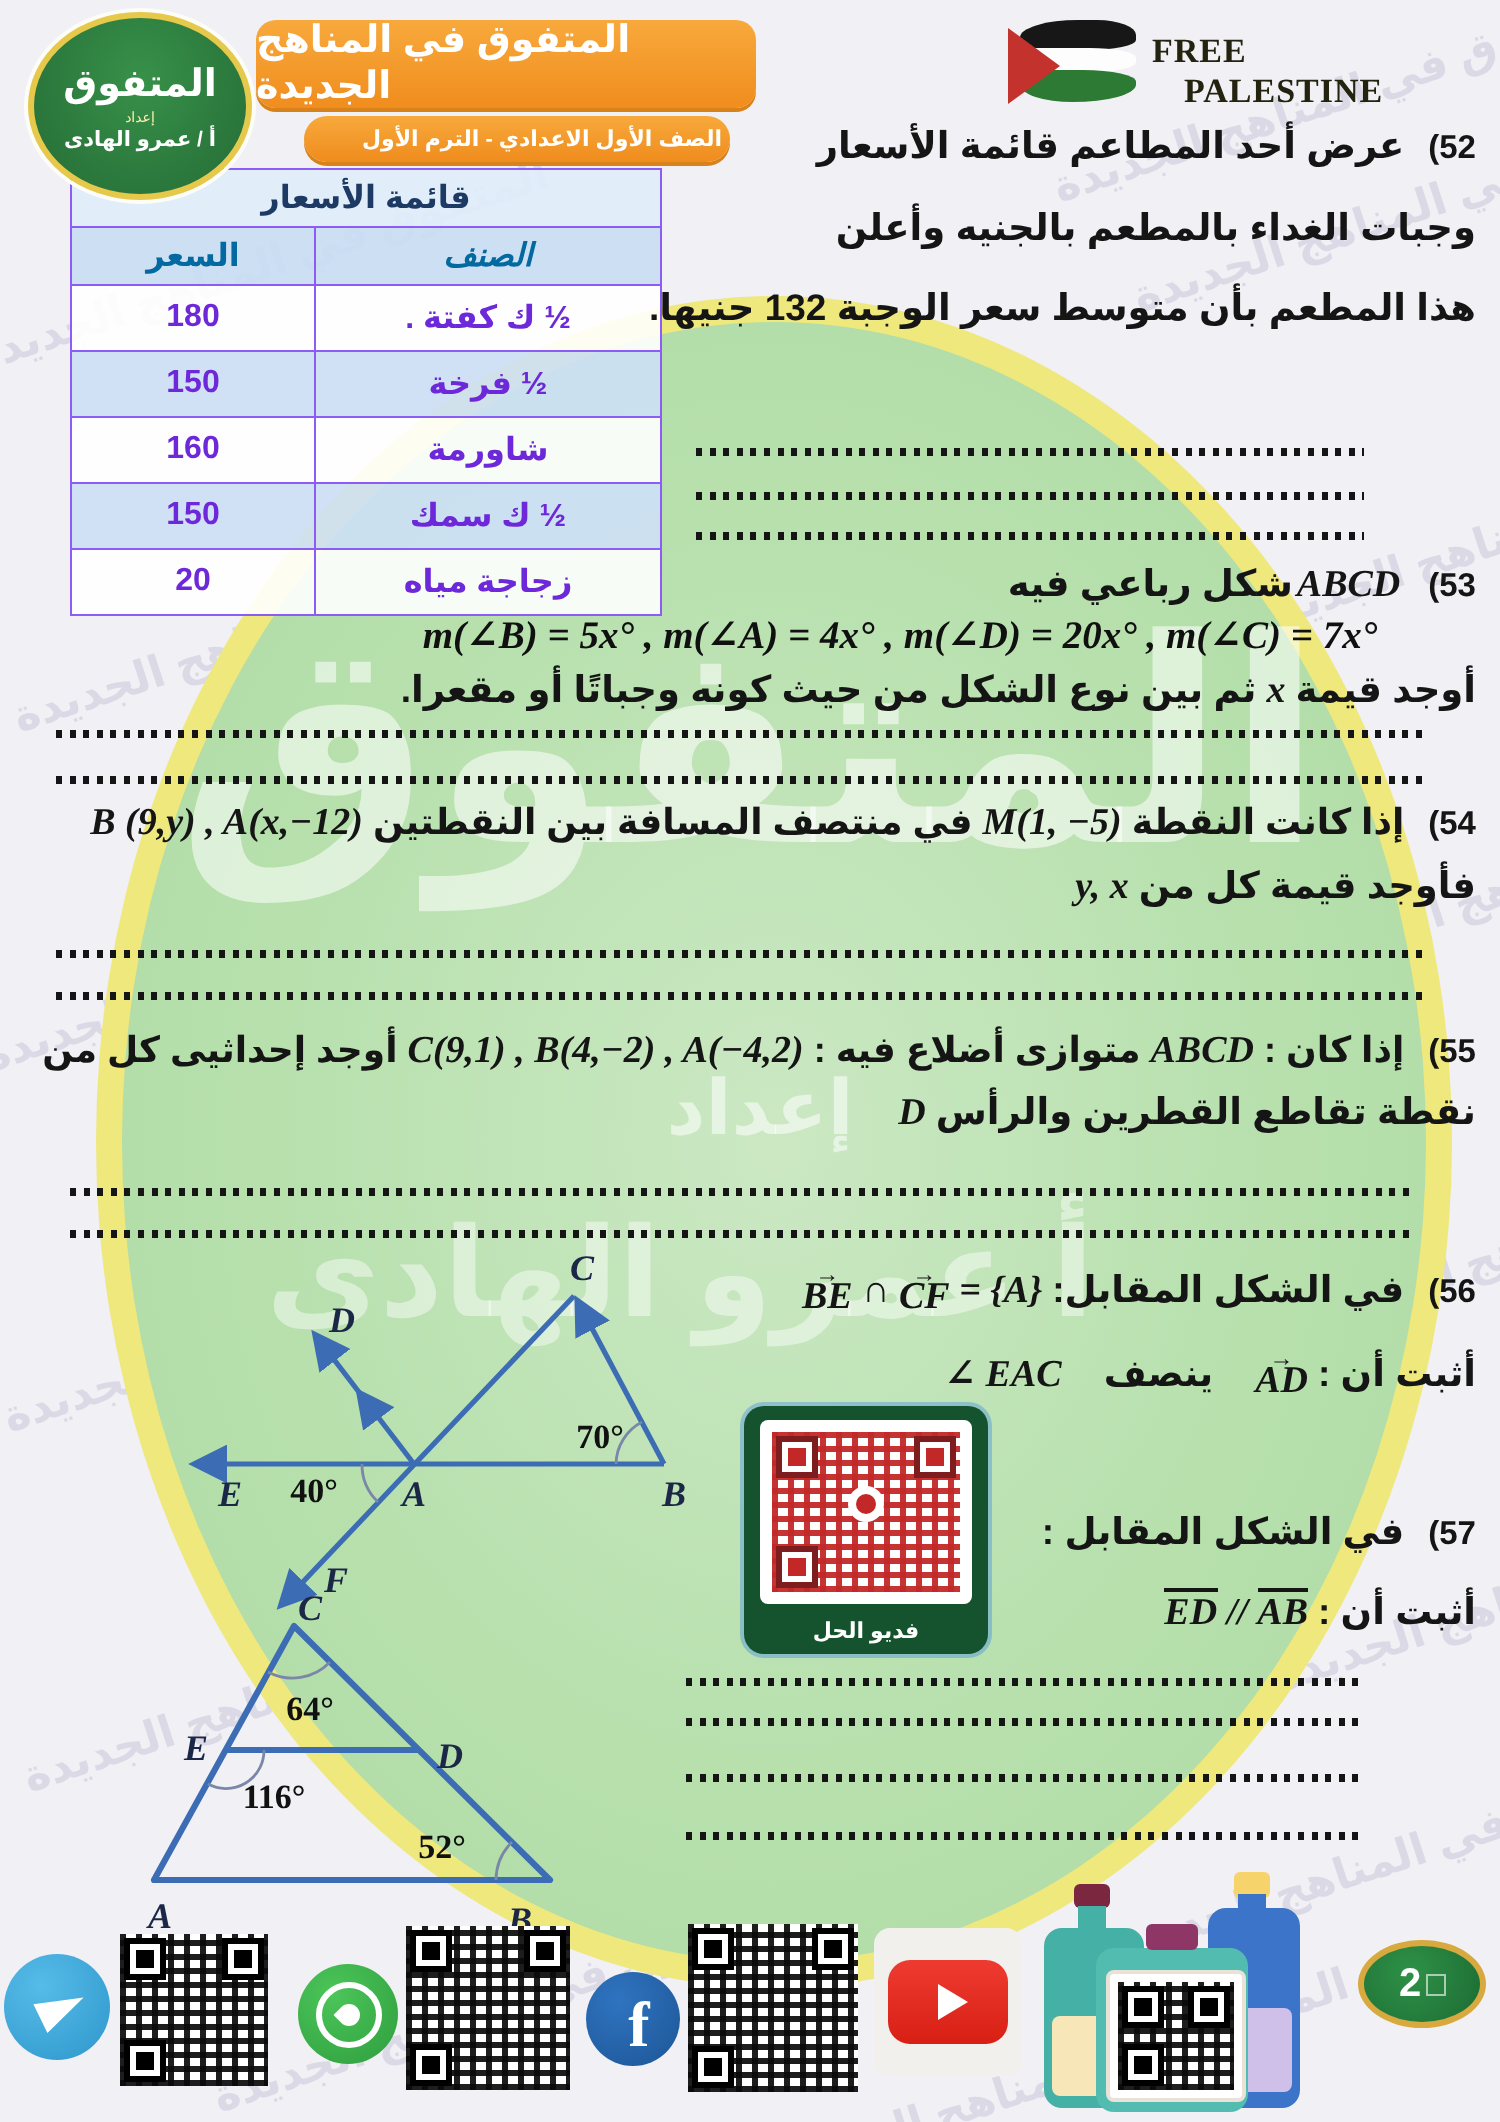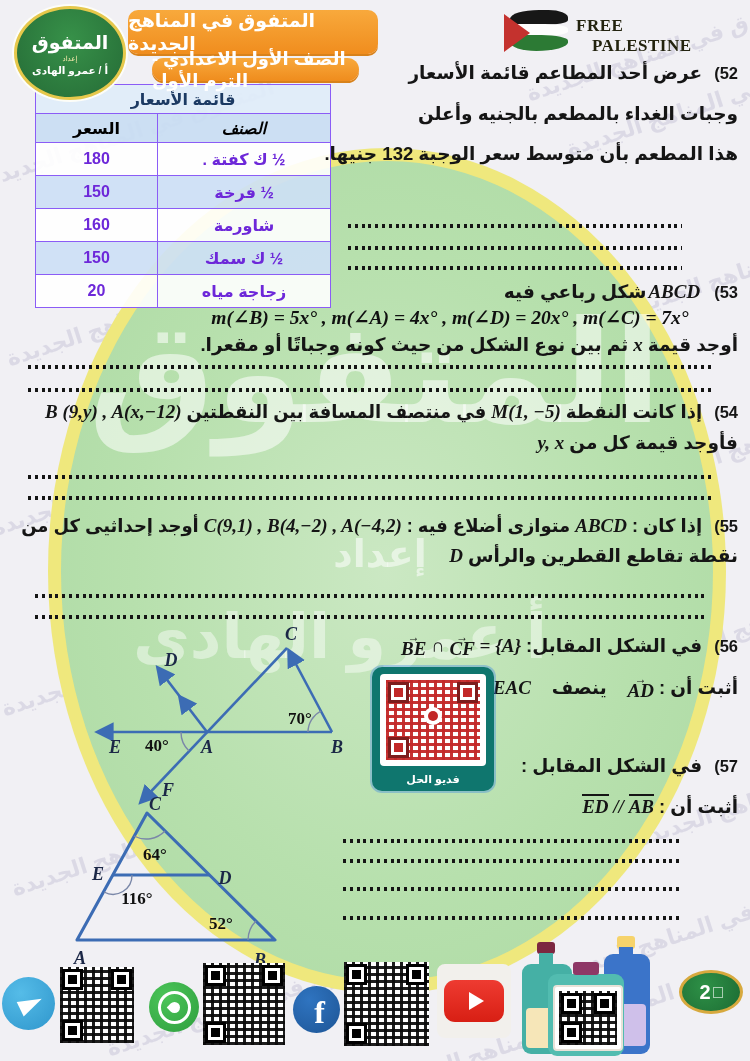--- a/index.html
+++ b/index.html
@@ -19,59 +19,59 @@
   .logo{position:absolute;left:14px;top:6px;width:106px;height:88px;border-radius:50%;
         background:radial-gradient(ellipse at 50% 35%,#379149,#256b36);border:3px solid #e6c84b;
         box-shadow:0 0 0 2px #fdfdf8;z-index:6;display:flex;flex-direction:column;align-items:center;
         justify-content:center;color:#fff;text-align:center;}
   .logo .l1{font-size:19px;font-weight:bold;}
   .logo .l2{font-size:7px;color:#ffeeb0;margin:1px 0;}
   .logo .l3{font-size:10.5px;font-weight:bold;}
   .banner1{position:absolute;left:128px;top:10px;width:250px;height:44px;background:linear-gradient(#f8a93c,#f08d1e);
            border-radius:10px;z-index:6;display:flex;align-items:center;justify-content:center;
            color:#fff;font-size:19px;font-weight:bold;box-shadow:0 2px 0 #d8821b;}
-  .banner2{position:absolute;left:152px;top:58px;width:207px;height:23px;background:linear-gradient(#f8a93c,#ef8c1d);
+  .banner2{position:absolute;left:152px;top:58px;width:188px;height:23px;background:linear-gradient(#f8a93c,#ef8c1d);
            border-radius:12px;z-index:6;display:flex;align-items:center;justify-content:center;
-           color:#fff;font-size:18px;font-weight:bold;box-shadow:0 2px 0 #d8821b;}
+           color:#fff;font-size:11px;font-weight:bold;box-shadow:0 2px 0 #d8821b;padding-left:25px;}
   .flag{position:absolute;left:504px;top:10px;width:64px;height:48px;z-index:6;}
   .flag .st{position:absolute;left:6px;right:0;height:15px;}
   .flag .black{top:0;background:#171717;border-radius:60% 40% 50% 30%/70% 60% 40% 50%;}
   .flag .white{top:14px;background:#fdfdfd;height:12px;border-radius:0 40% 40% 0;}
   .flag .green{top:25px;background:#2c7a34;height:16px;border-radius:30% 50% 60% 50%/50% 40% 60% 60%;}
   .flag .tri{position:absolute;left:0;top:4px;width:26px;height:38px;background:#c4322e;
              clip-path:polygon(0 0,100% 50%,0 100%);}
   .fp{position:absolute;z-index:6;color:#23230f;font-family:"Liberation Serif","DejaVu Serif",serif;
       font-weight:bold;letter-spacing:.5px;font-size:17px;}
   .fp1{left:576px;top:16px;}
   .fp2{left:592px;top:36px;}
   
   table.price{position:absolute;left:35px;top:84px;width:296px;border-collapse:collapse;z-index:5;
               direction:rtl;font-weight:bold;}
   table.price td,table.price th{border:1px solid #8b5cf6;text-align:center;font-size:16px;}
   .t-title{background:rgba(223,236,249,.95);color:#1c3a63;font-size:17px;height:26px;}
-  .t-head{background:rgba(201,221,242,.95);color:#000000;height:26px;}
+  .t-head{background:rgba(201,221,242,.95);color:#0369a1;height:26px;}
   .row-a{background:rgba(255,255,255,.9);}
   .row-b{background:rgba(205,224,245,.92);}
   table.price td{height:30px;color:#6d28d9;}
   
   .qline{position:absolute;direction:rtl;text-align:right;white-space:nowrap;z-index:5;
          font-size:18.5px;font-weight:bold;color:#151515;}
   .qnum{direction:ltr;unicode-bidi:isolate;font-size:16.5px;margin-left:12px;}
   .math{direction:ltr;unicode-bidi:isolate;font-family:"Liberation Serif","DejaVu Serif","DejaVu Sans",serif;
         font-style:italic;font-weight:bold;font-size:19px;margin:0 5px;}
   .formula{position:absolute;left:170px;top:306px;width:560px;text-align:center;z-index:5;
            font-family:"Liberation Serif","DejaVu Serif","DejaVu Sans",serif;direction:ltr;
            font-style:italic;font-weight:bold;font-size:19.5px;color:#101010;}
   .dots{position:absolute;height:4px;z-index:5;
         background-image:repeating-linear-gradient(90deg,#151515 0 3px,transparent 3px 6.8px);}
   .vec{display:inline-block;text-align:center;line-height:.95;vertical-align:-3px;}
   .vec::before{content:"→";display:block;font-size:12px;line-height:6px;font-style:normal;}
   .bar{display:inline-block;border-top:2px solid #151515;padding-top:1px;line-height:1;}
   
-  .vqr{position:absolute;left:372px;top:667px;width:122px;height:124px;background:#0f766e;
+  .vqr{position:absolute;left:372px;top:703px;width:122px;height:124px;background:#14532d;
        border-radius:10px;z-index:5;box-shadow:0 0 0 2px rgba(47,127,232,.35);}
   .vqr .panel{position:absolute;left:8px;top:7px;width:106px;height:92px;background:#fff;border-radius:4px;}
   .vqr .cap{position:absolute;left:0;right:0;bottom:5px;text-align:center;color:#fff;font-size:11px;font-weight:bold;}
   .qr{position:relative;background-color:#fff;overflow:hidden;
       background-image:repeating-linear-gradient(0deg,rgba(10,10,10,.92) 0 3px,transparent 3px 7px),
                        repeating-linear-gradient(90deg,rgba(10,10,10,.92) 0 3px,transparent 3px 8px);}
   .qr.red{background-image:repeating-linear-gradient(0deg,rgba(195,40,40,.95) 0 3px,transparent 3px 7px),
                            repeating-linear-gradient(90deg,rgba(195,40,40,.95) 0 3px,transparent 3px 8px);}
   .qr .f{position:absolute;width:15px;height:15px;background:#fff;border:3px solid #000;}
   .qr.red .f{border-color:#7d1d1d;}

